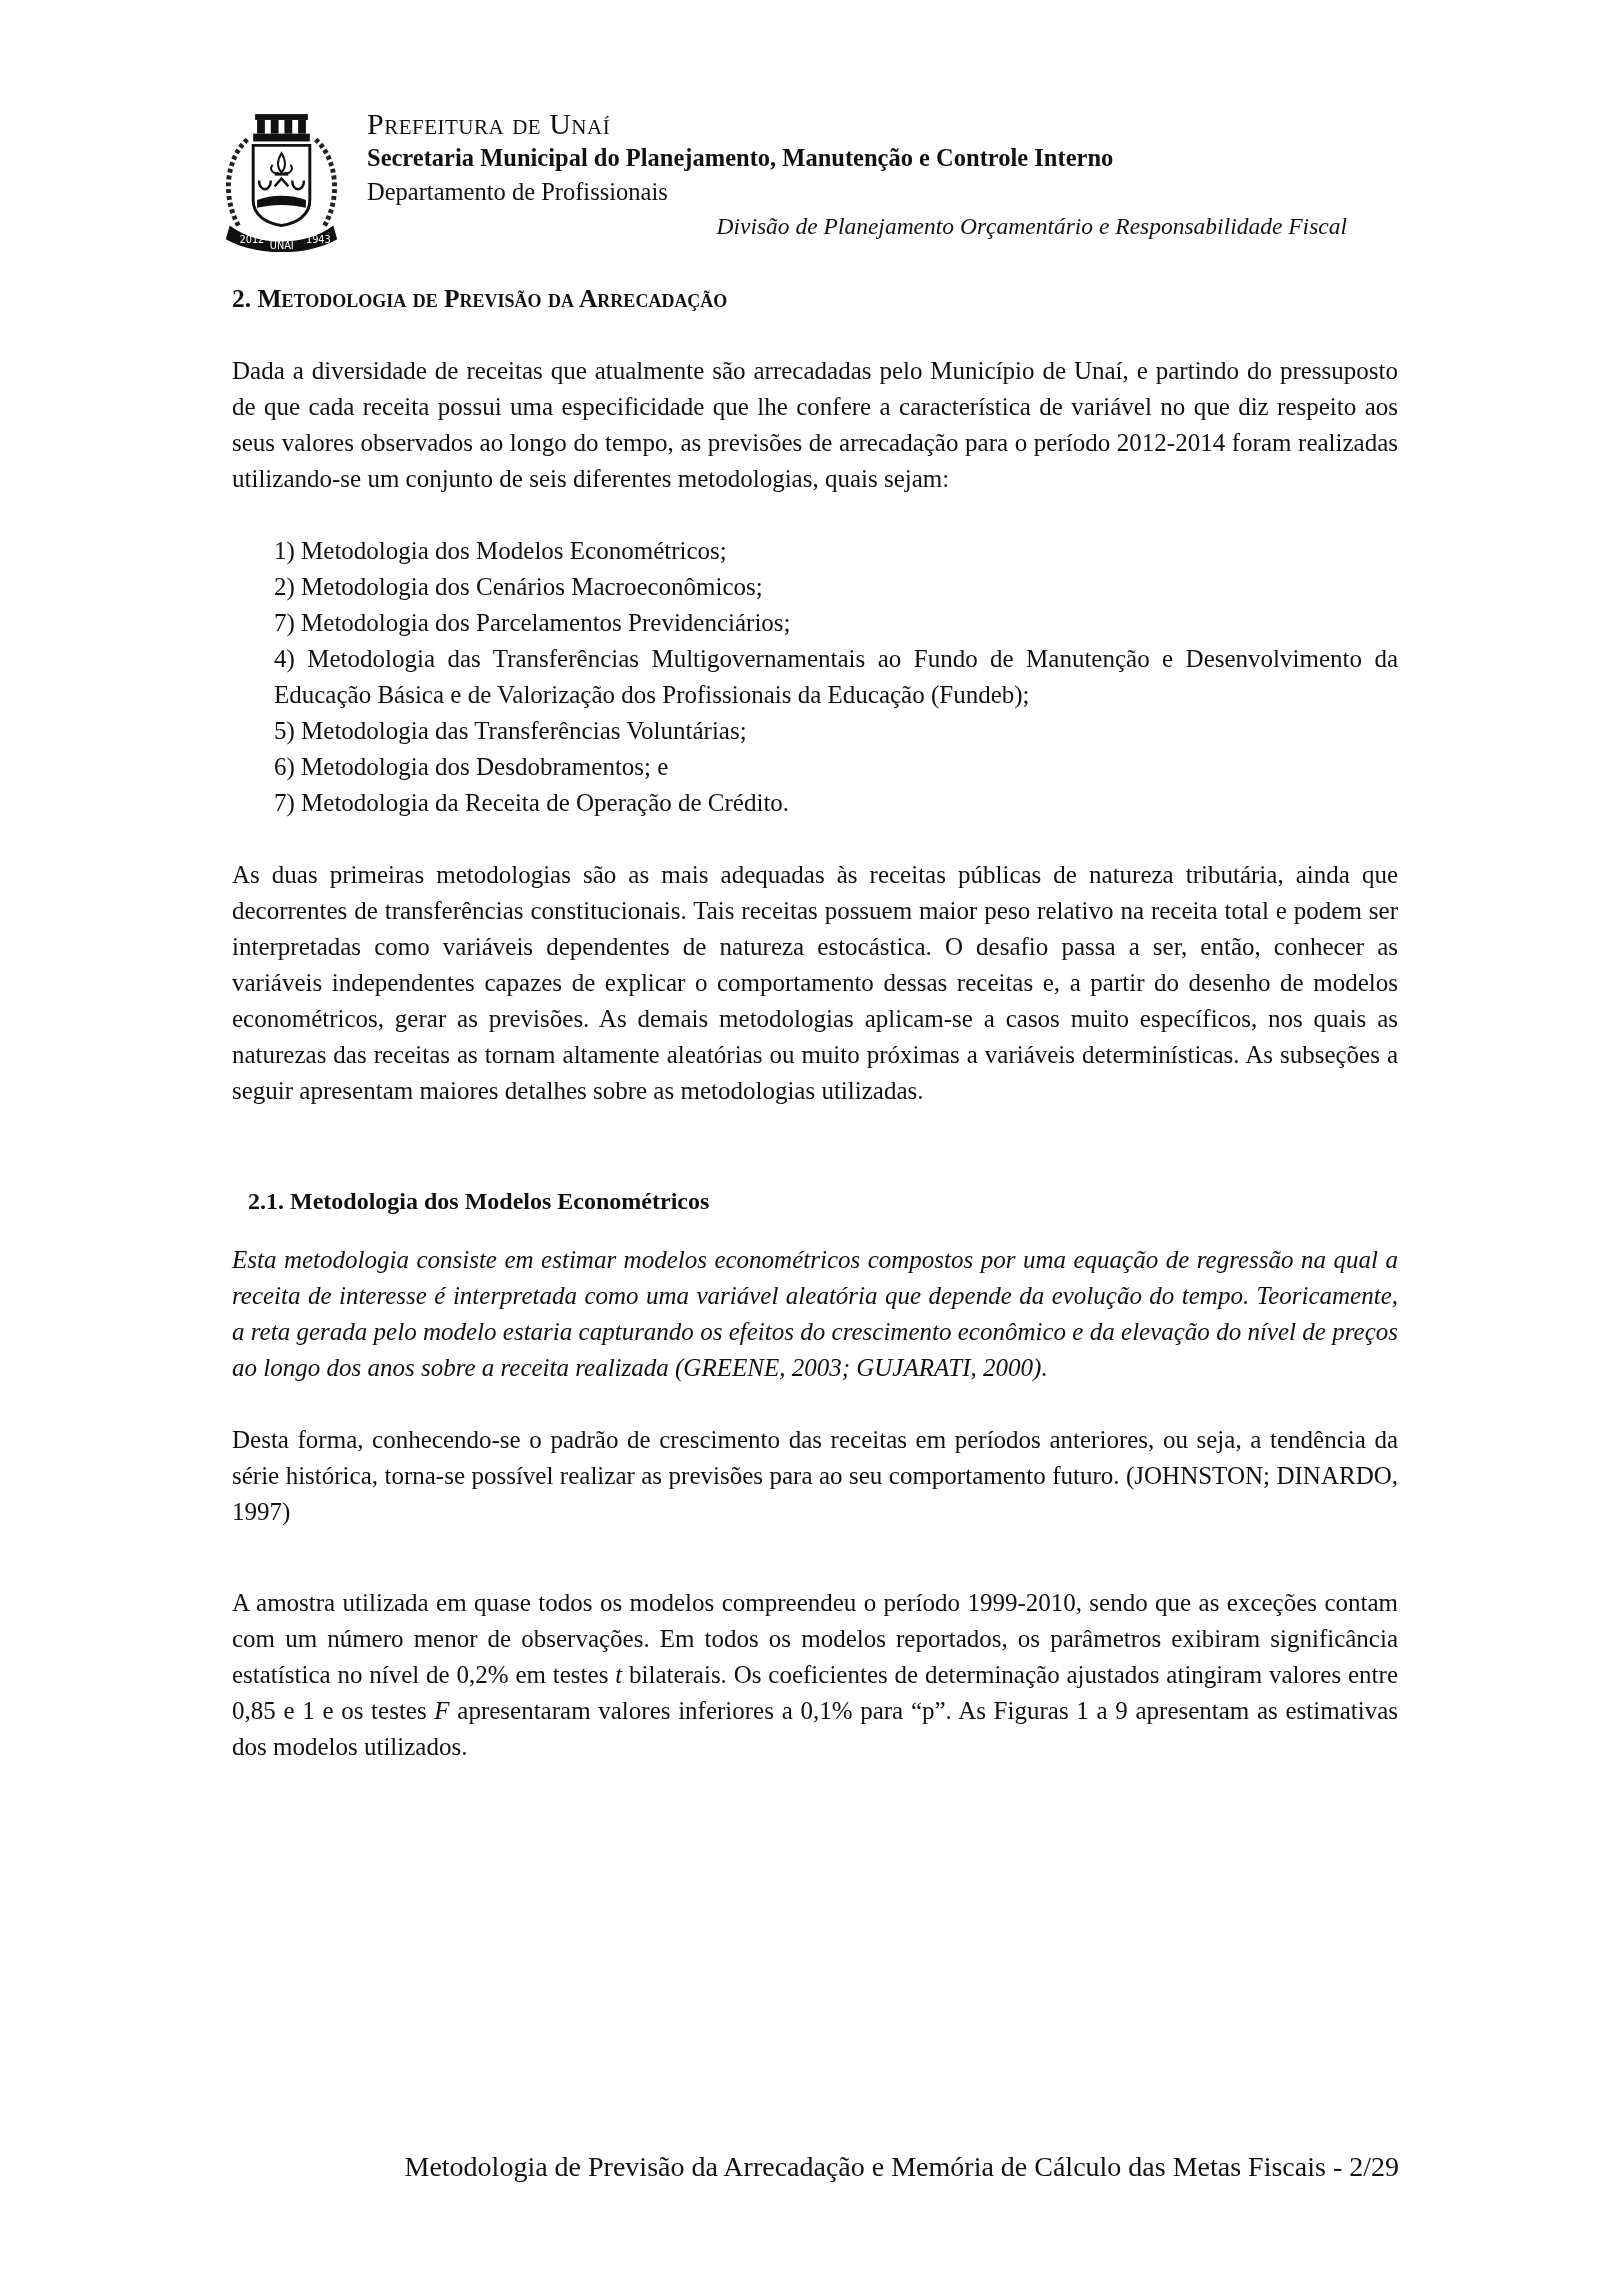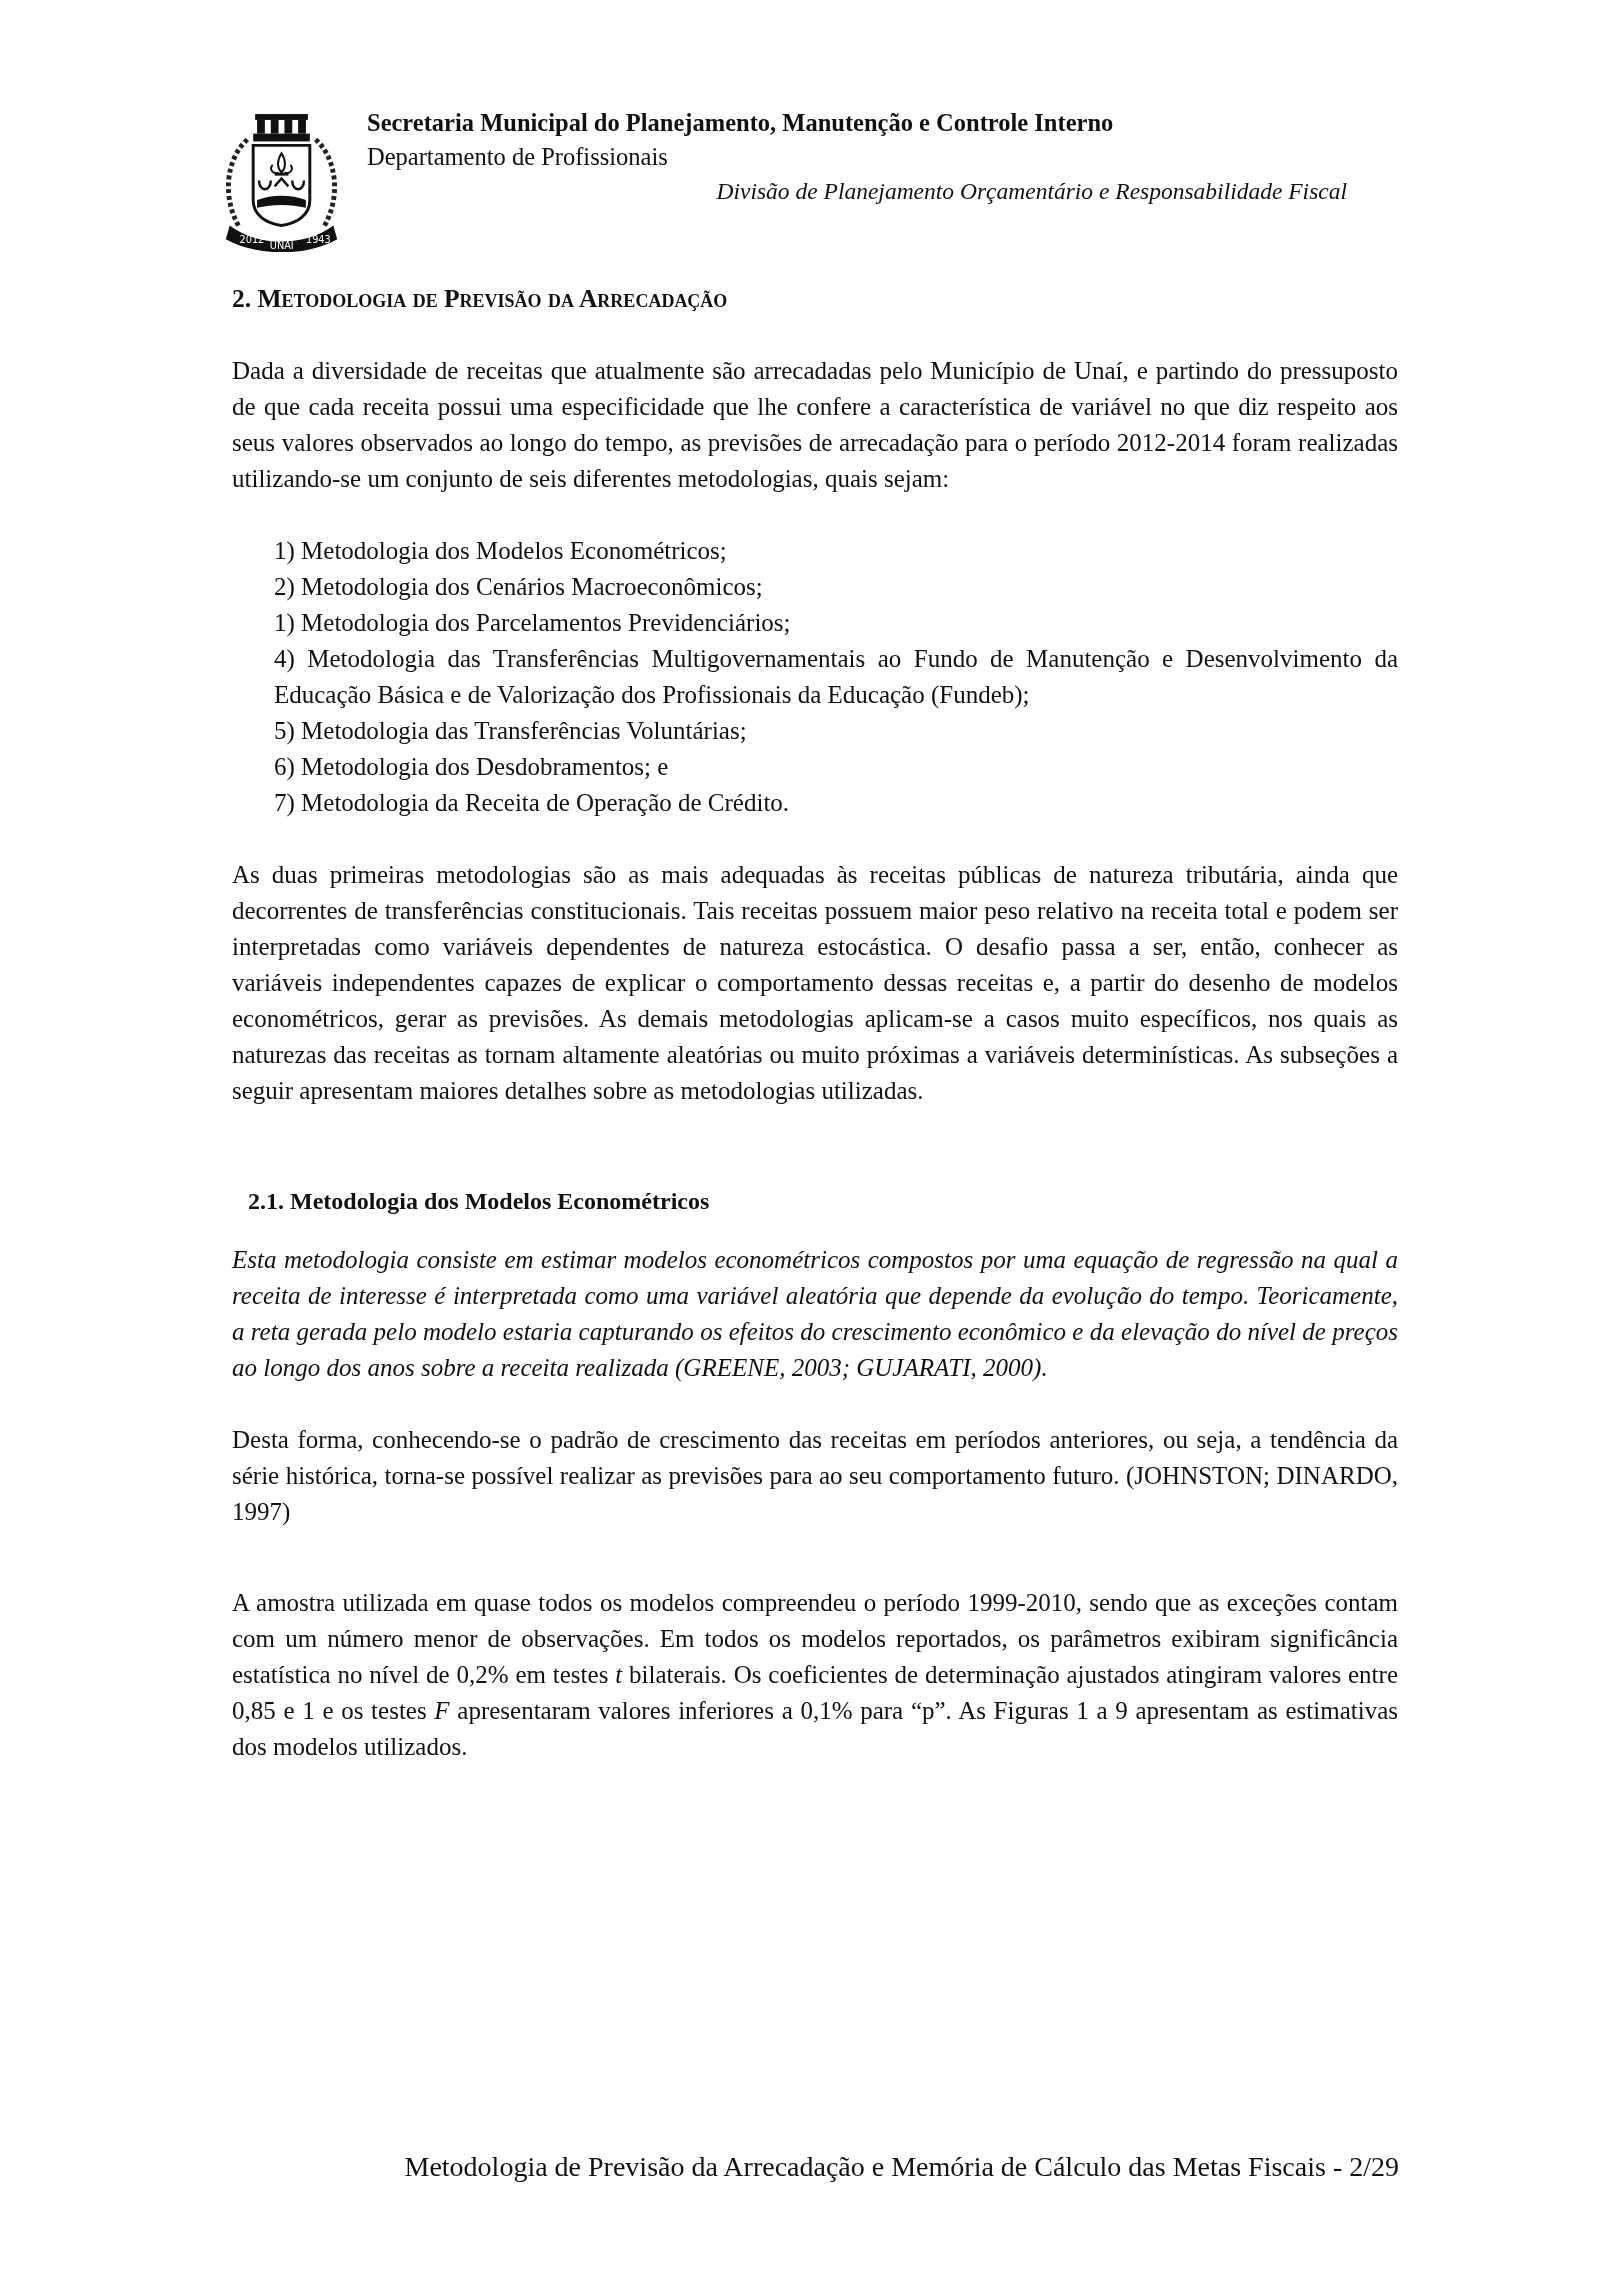--- a/index.html
+++ b/index.html
@@ -56,33 +56,34 @@
 
     <path d="M40 92 C55 86 75 86 90 92 L90 100 C75 96 55 96 40 100 Z" fill="#111"></path>
 
     <path d="M12 118 C40 140 90 140 118 118 L122 132 C90 150 40 150 8 132 Z" fill="#111"></path>
     <text x="22" y="136" font-size="10" fill="#fff" font-family="DejaVu Sans, sans-serif">2012</text>
     <text x="53" y="142" font-size="10" fill="#fff" font-family="DejaVu Sans, sans-serif">UNAÍ</text>
     <text x="90" y="136" font-size="10" fill="#fff" font-family="DejaVu Sans, sans-serif">1943</text>
   </svg>
 
   <div class="hdr">
+    <div class="l1">Prefeitura de Unaí</div>
     <div class="l2">Secretaria Municipal do Planejamento, Manutenção e Controle Interno</div>
     <div class="l3">Departamento de Profissionais</div>
     <div class="l4">Divisão de Planejamento Orçamentário e Responsabilidade Fiscal</div>
   </div>
 
   <div class="content">
     <h1 class="sec">2. Metodologia de Previsão da Arrecadação</h1>
     <p class="p1">Dada a diversidade de receitas que atualmente são arrecadadas pelo Município de Unaí, e partindo do pressuposto de que cada receita possui uma especificidade que lhe confere a característica de variável no que diz respeito aos seus valores observados ao longo do tempo, as previsões de arrecadação para o período 2012-2014 foram realizadas utilizando-se um conjunto de seis diferentes metodologias, quais sejam:</p>
 
     <ol class="list">
       <li>1) Metodologia dos Modelos Econométricos;</li>
       <li>2) Metodologia dos Cenários Macroeconômicos;</li>
-      <li>1) Metodologia dos Parcelamentos Previdenciários;</li>
+      <li>7) Metodologia dos Parcelamentos Previdenciários;</li>
       <li>4) Metodologia das Transferências Multigovernamentais ao Fundo de Manutenção e Desenvolvimento da Educação Básica e de Valorização dos Profissionais da Educação (Fundeb);</li>
       <li>5) Metodologia das Transferências Voluntárias;</li>
       <li>6) Metodologia dos Desdobramentos; e</li>
       <li>7) Metodologia da Receita de Operação de Crédito.</li>
     </ol>
 
     <p class="p2">As duas primeiras metodologias são as mais adequadas às receitas públicas de natureza tributária, ainda que decorrentes de transferências constitucionais. Tais receitas possuem maior peso relativo na receita total e podem ser interpretadas como variáveis dependentes de natureza estocástica. O desafio passa a ser, então, conhecer as variáveis independentes capazes de explicar o comportamento dessas receitas e, a partir do desenho de modelos econométricos, gerar as previsões. As demais metodologias aplicam-se a casos muito específicos, nos quais as naturezas das receitas as tornam altamente aleatórias ou muito próximas a variáveis determinísticas. As subseções a seguir apresentam maiores detalhes sobre as metodologias utilizadas.</p>
 
     <div class="sub-wrap">
       <h2 class="sub">2.1. Metodologia dos Modelos Econométricos</h2>

